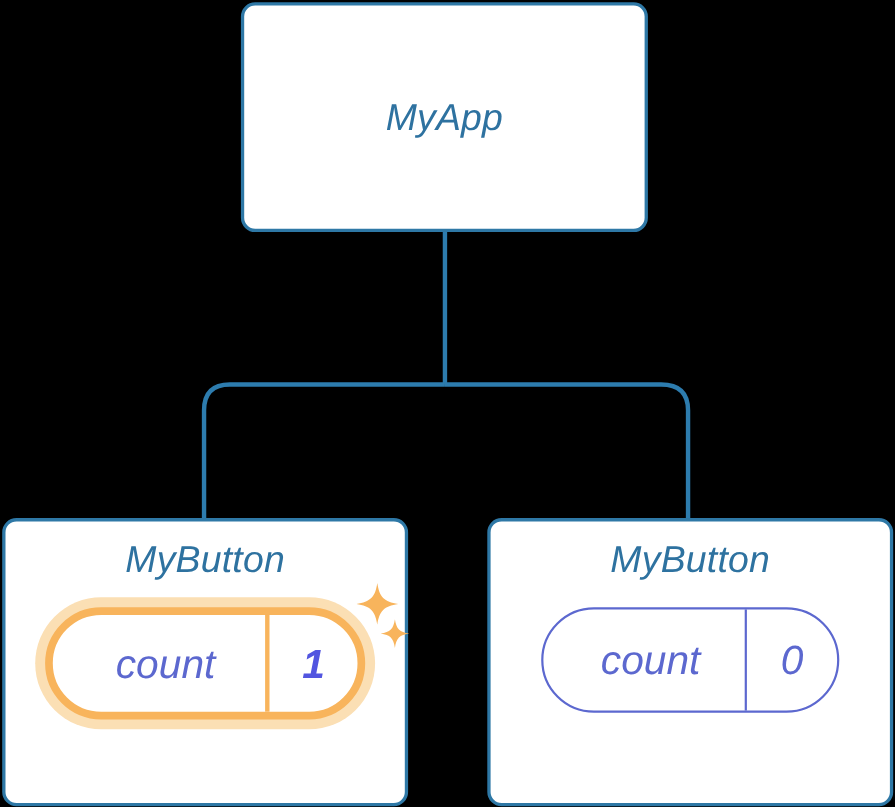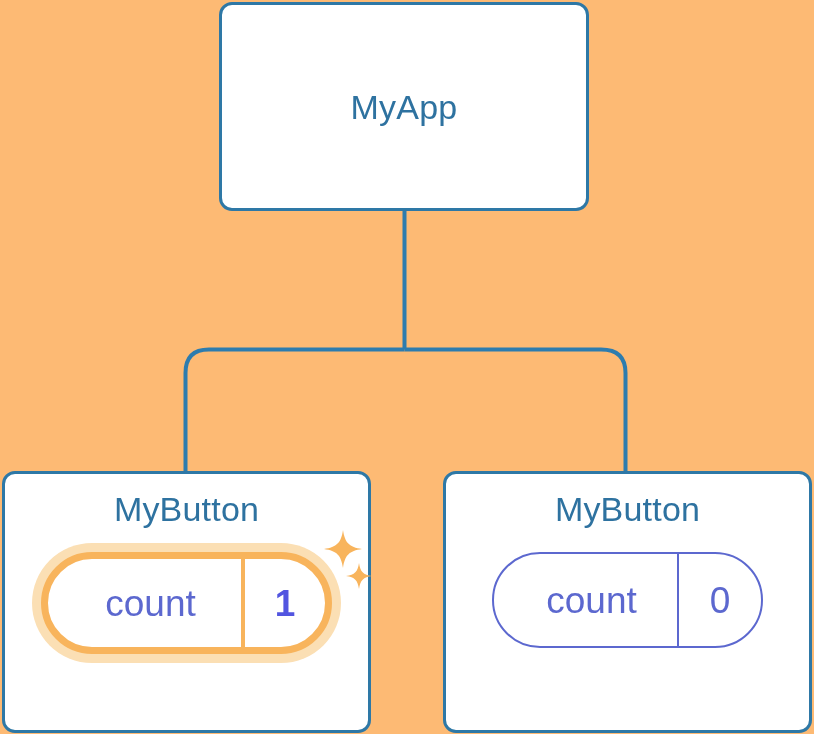--- a/index.html
+++ b/index.html
@@ -5,23 +5,24 @@
 <style>
   html, body {
     margin: 0;
     padding: 0;
     background: #4c6670;
   }
   #canvas {
     position: relative;
     width: 814px;
     height: 734px;
-    background: #fdba74;
+    background: #000000;
     overflow: hidden;
     font-family: "Liberation Sans", "DejaVu Sans", sans-serif;
+    font-style: italic;
     -webkit-font-smoothing: antialiased;
   }
 
   
   #connectors {
     position: absolute;
     left: 0;
     top: 0;
     width: 814px;
     height: 734px;

